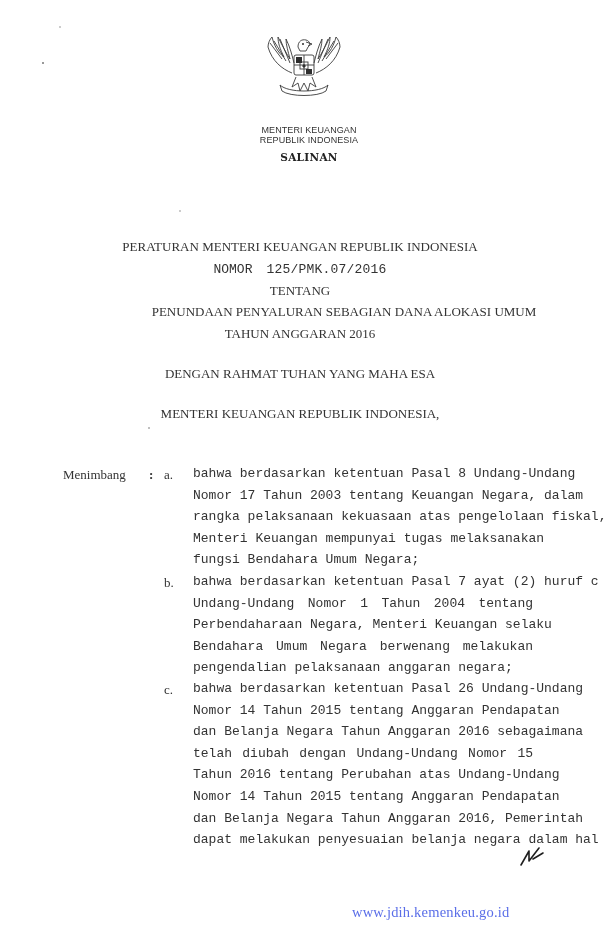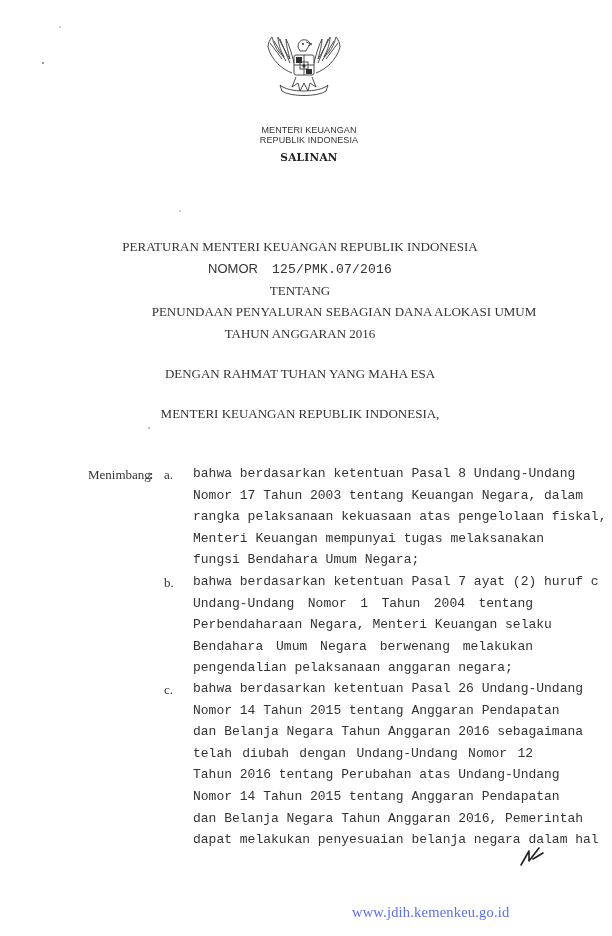--- a/index.html
+++ b/index.html
@@ -62,35 +62,34 @@
     color: #333;
     white-space: nowrap;
   }
   .t1 { top: 239px; }
   .t2 { top: 261px; }
   .t3 { top: 283px; }
   .t4 { top: 304px; padding-left: 44px; }
   .t5 { top: 326px; }
   .t6 { top: 366px; }
   .t7 { top: 406px; }
-  .nomor-label { font-family: Liberation Sans, sans-serif; }
+  .nomor-label { font-family: Liberation Mono, monospace; }
   .nomor-value {
     font-family: "Liberation Mono", "DejaVu Sans Mono", monospace;
     font-size: 13px;
     margin-left: 14px;
     letter-spacing: 0.2px;
   }
   .consider-label {
     position: absolute;
     left: 63px;
     top: 467px;
     font-family: "Liberation Serif", serif;
     font-size: 13px;
     color: #333;
-    margin-left: 25px;
   }
   .consider-colon {
     position: absolute;
     left: 149px;
     top: 467px;
     font-family: "Liberation Serif", serif;
     font-size: 13px;
     font-weight: bold;
     color: #333;
   }
@@ -221,21 +220,21 @@
     <span class="ln">Perbendaharaan Negara, Menteri Keuangan selaku</span>
     <span class="ln">Bendahara Umum Negara berwenang melakukan</span>
     <span class="ln last">pengendalian pelaksanaan anggaran negara;</span>
   </div>
 
   <div class="item-letter ic-letter">c.</div>
   <div class="item-body ic-body">
     <span class="ln">bahwa berdasarkan ketentuan Pasal 26 Undang-Undang</span>
     <span class="ln">Nomor 14 Tahun 2015 tentang Anggaran Pendapatan</span>
     <span class="ln">dan Belanja Negara Tahun Anggaran 2016 sebagaimana</span>
-    <span class="ln">telah diubah dengan Undang-Undang Nomor 12</span>
+    <span class="ln">telah diubah dengan Undang-Undang Nomor 15</span>
     <span class="ln">Tahun 2016 tentang Perubahan atas Undang-Undang</span>
     <span class="ln">Nomor 14 Tahun 2015 tentang Anggaran Pendapatan</span>
     <span class="ln">dan Belanja Negara Tahun Anggaran 2016, Pemerintah</span>
     <span class="ln">dapat melakukan penyesuaian belanja negara dalam hal</span>
   </div>
 
   <svg class="paraf" viewBox="0 0 26 22" xmlns="http://www.w3.org/2000/svg">
     <path d="M2 20 L10 6 L10 16 L20 3 M14 14 L24 8" fill="none" stroke="#1e1e1e" stroke-width="1.6" stroke-linecap="round" stroke-linejoin="round"></path>
   </svg>
 

